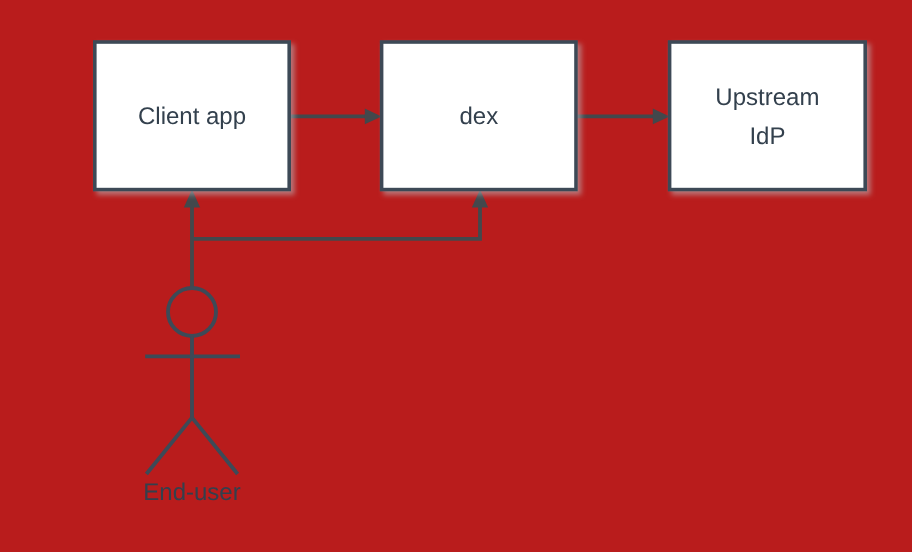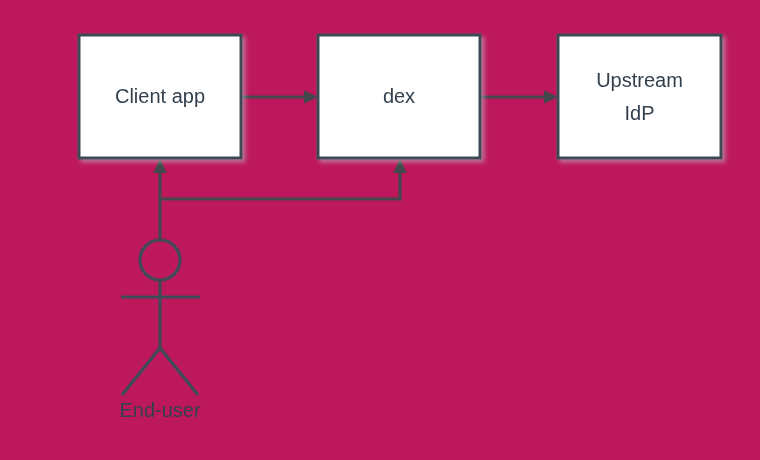--- a/index.html
+++ b/index.html
@@ -8,21 +8,21 @@
     padding: 0;
     background: #ffffff;
   }
   body {
     font-family: "Liberation Sans", sans-serif;
   }
   #canvas {
     position: relative;
     width: 760px;
     height: 460px;
-    background: #be185d;
+    background: #b91c1c;
     overflow: hidden;
   }
   #diagram-svg {
     position: absolute;
     left: 0;
     top: 0;
     width: 760px;
     height: 460px;
     display: block;
   }

